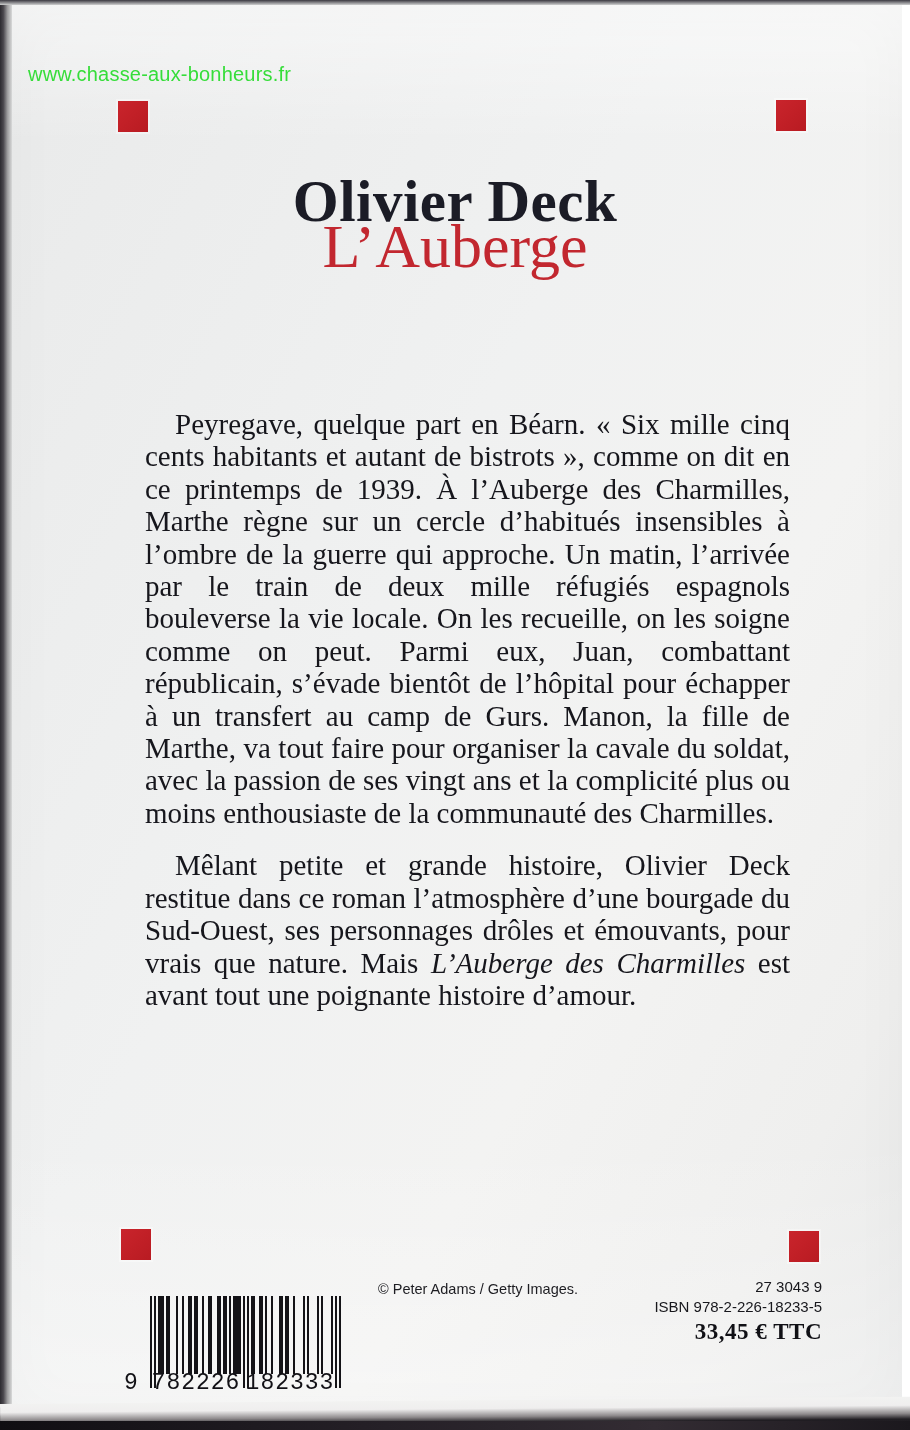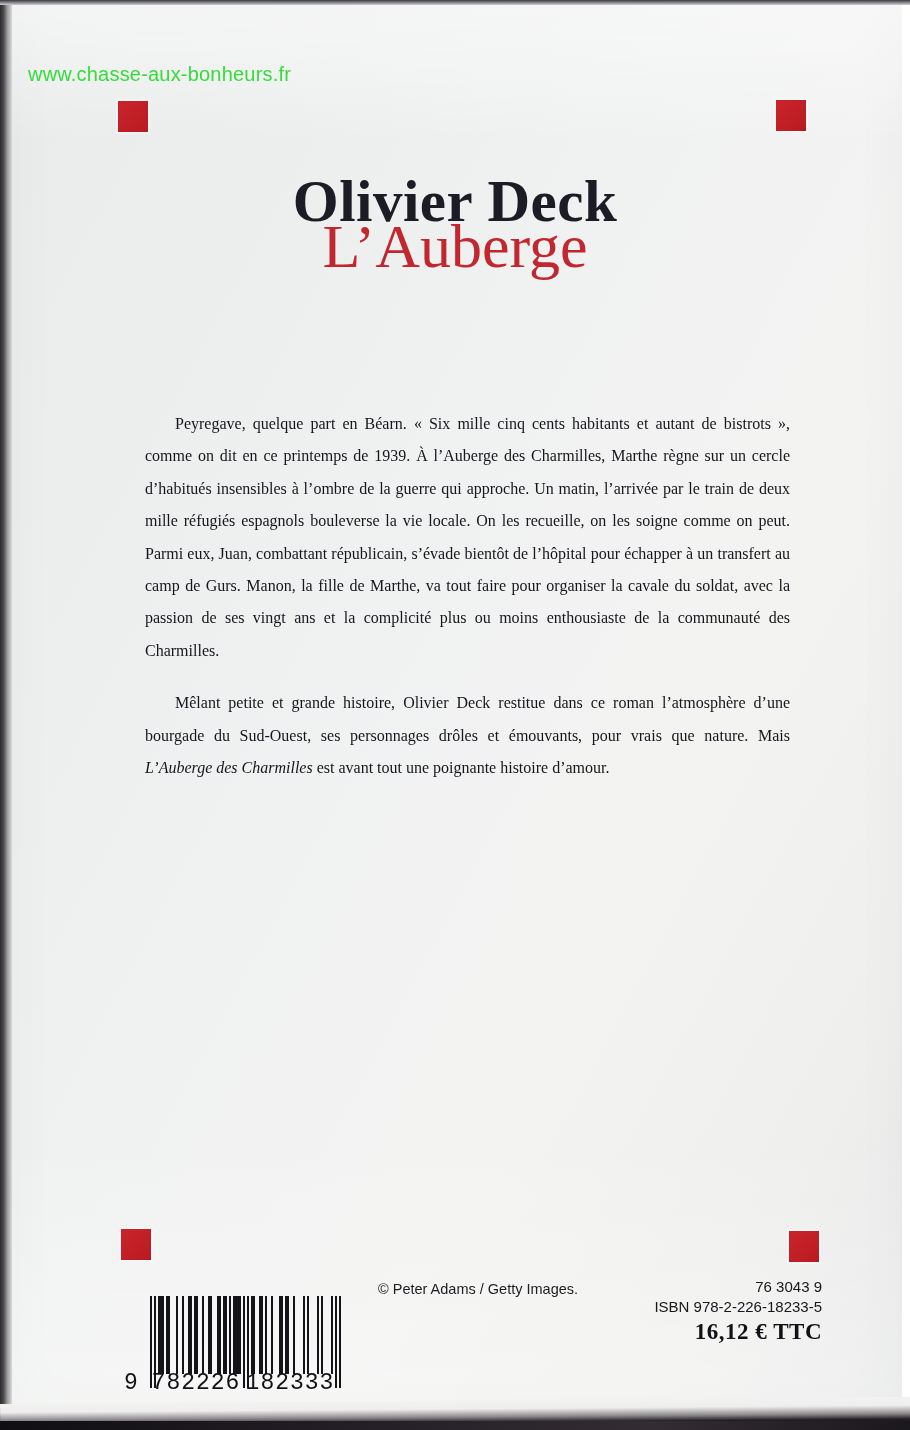--- a/index.html
+++ b/index.html
@@ -121,21 +121,21 @@
   }
   .title .l1, .title .l2 { display:block; }
 
   
   .blurb {
     position: absolute;
     left: 145px;
     top: 408px;
     width: 645px;
     font-family: "Liberation Serif", serif;
-    font-size: 16px;
+    font-size: 29px;
     line-height: 32.4px;
     color: #16161c;
     text-align: justify;
     text-justify: inter-word;
   }
   .blurb p {
     margin: 0 0 20px 0;
     text-indent: 30px;
   }
   .blurb p:last-child { margin-bottom: 0; }
@@ -228,23 +228,23 @@
   </div>
 
   <div class="blurb">
     <p>Peyregave, quelque part en Béarn. « Six mille cinq cents habitants et autant de bistrots », comme on dit en ce printemps de 1939. À l’Auberge des Charmilles, Marthe règne sur un cercle d’habitués insensibles à l’ombre de la guerre qui approche. Un matin, l’arrivée par le train de deux mille réfugiés espagnols bouleverse la vie locale. On les recueille, on les soigne comme on peut. Parmi eux, Juan, combattant républicain, s’évade bientôt de l’hôpital pour échapper à un transfert au camp de Gurs. Manon, la fille de Marthe, va tout faire pour organiser la cavale du soldat, avec la passion de ses vingt ans et la complicité plus ou moins enthousiaste de la communauté des Charmilles.</p>
     <p><span>Mêlant petite et grande histoire, Olivier Deck restitue dans ce roman l’atmosphère d’une bourgade du Sud-Ouest, ses personnages drôles et émouvants, pour vrais que nature. Mais </span><i>L’Auberge des Charmilles</i><span> est avant tout une poignante histoire d’amour.</span></p>
   </div>
 
   <div class="credit">© Peter Adams / Getty Images.</div>
 
   <div class="isbn-block">
-    <div>76 3043 9</div>
+    <div>27 3043 9</div>
     <div>ISBN 978-2-226-18233-5</div>
-    <div class="price">16,12 € TTC</div>
+    <div class="price">33,45 € TTC</div>
   </div>
 
   <div class="barcode-wrap">
     <div class="barcode-bars" id="barcode-bars">
         <span class="tall" style="width: 2.02105px;"></span>
         <span class="gap" style="width: 2.02105px;"></span>
         <span class="tall" style="width: 2.02105px;"></span>
         <span class="gap" style="width: 2.02105px;"></span>
         <span style="width: 2.02105px;"></span>
         <span style="width: 2.02105px;"></span>

